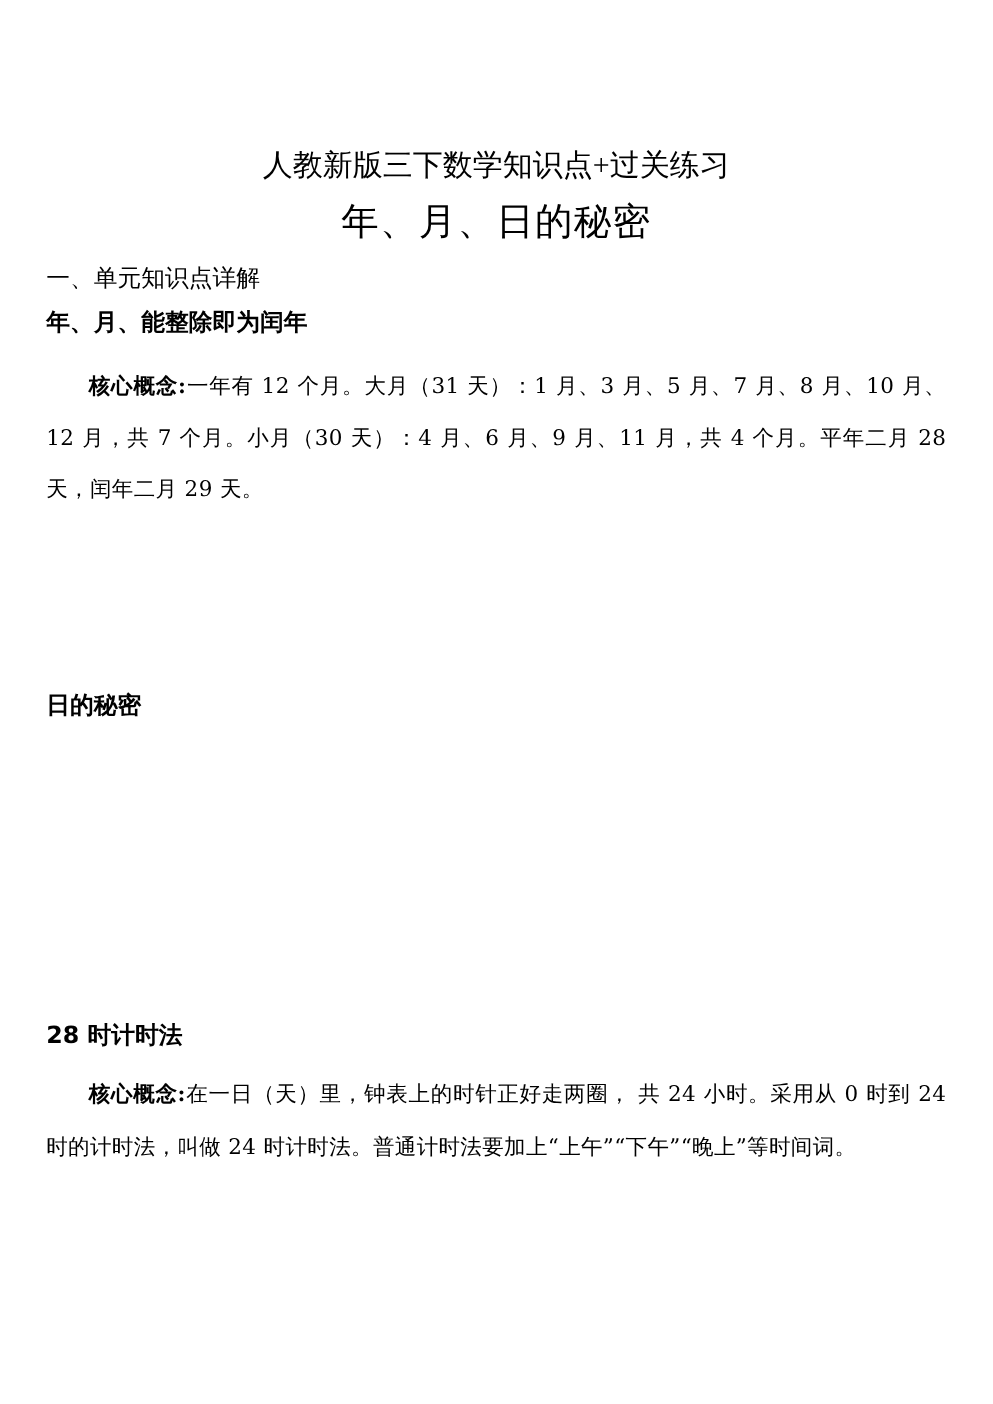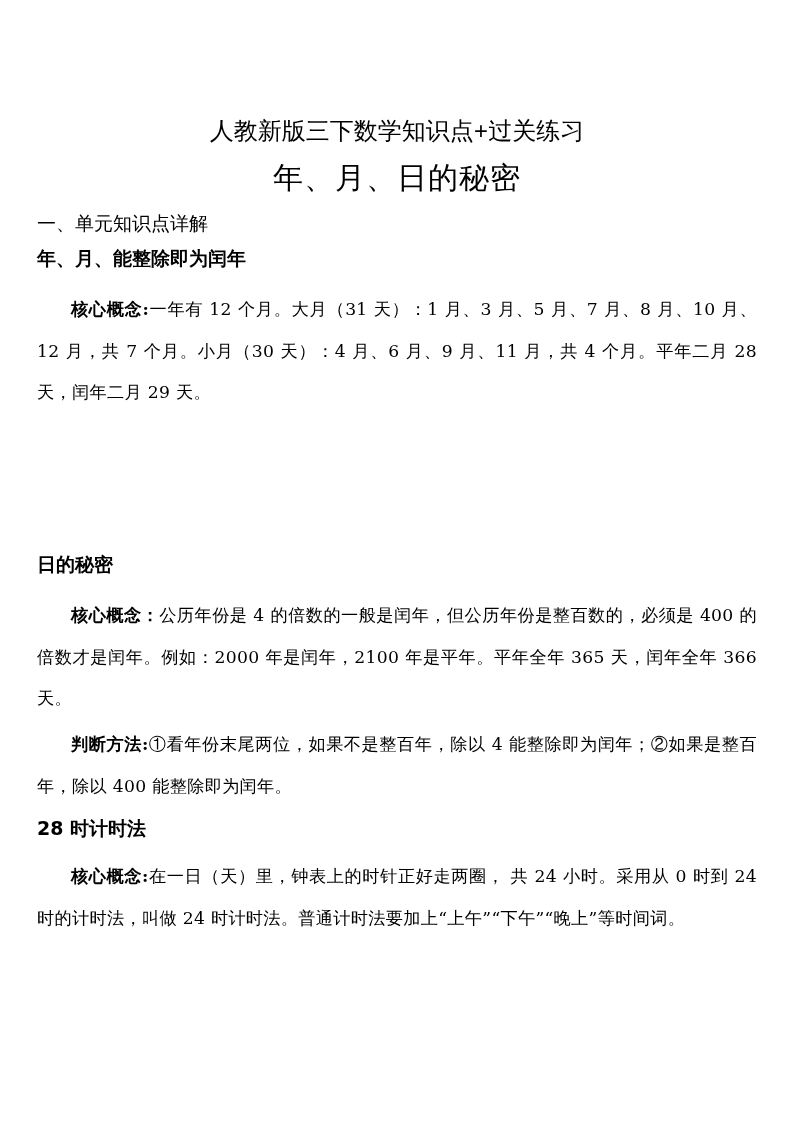--- a/index.html
+++ b/index.html
@@ -19,21 +19,21 @@
       position: absolute;
       left: 0; top: 0;
       width: 794px;
       height: 1123px;
     }
     .title-main {
       position: absolute;
       left: 0; right: 0;
       top: 117px;
       text-align: center;
-      font-family: Liberation Mono, monospace;
+      font-family: Liberation Serif, serif;
       font-size: 24px;
       line-height: 32px;
       letter-spacing: 0px;
     }
     .title-sub {
       position: absolute;
       left: 0; right: 0;
       top: 160px;
       text-align: center;
       font-family: "DejaVu Serif", "Liberation Serif", serif;
@@ -84,27 +84,21 @@
 
   <div class="h2" style="top:245px;">年、月、能整除即为闰年</div>
 
   <div class="para" style="top:289px;">
     <span class="label">核心概念:</span><span>一年有 12 个月。大月（31 天）：1 月、3 月、5 月、7 月、8 月、10 月、12 月，共 7 个月。小月（30 天）：4 月、6 月、9 月、11 月，共 4 个月。平年二月 28 天，闰年二月 29 天。</span>
   </div>
 
 
   <div class="h2" style="top:551px;">日的秘密</div>
 
-  <div class="para" style="top:595px;">
-    <span class="label">核心概念：</span><span>公历年份是 4 的倍数的一般是闰年，但公历年份是整百数的，必须是 400 的倍数才是闰年。例如：2000 年是闰年，2100 年是平年。平年全年 365 天，闰年全年 366 天。</span>
-  </div>
 
-  <div class="para" style="top:724px;">
-    <span class="label">判断方法:</span><span>①看年份末尾两位，如果不是整百年，除以 4 能整除即为闰年；②如果是整百年，除以 400 能整除即为闰年。</span>
-  </div>
 
   <div class="h2" style="top:815px;">28 时计时法</div>
 
   <div class="para" style="top:856px;">
     <span class="label">核心概念:</span><span>在一日（天）里，钟表上的时针正好走两圈， 共 24 小时。采用从 0 时到 24 时的计时法，叫做 24 时计时法。普通计时法要加上“上午”“下午”“晚上”等时间词。</span>
   </div>
 
 </div>
 
 </body></html>

